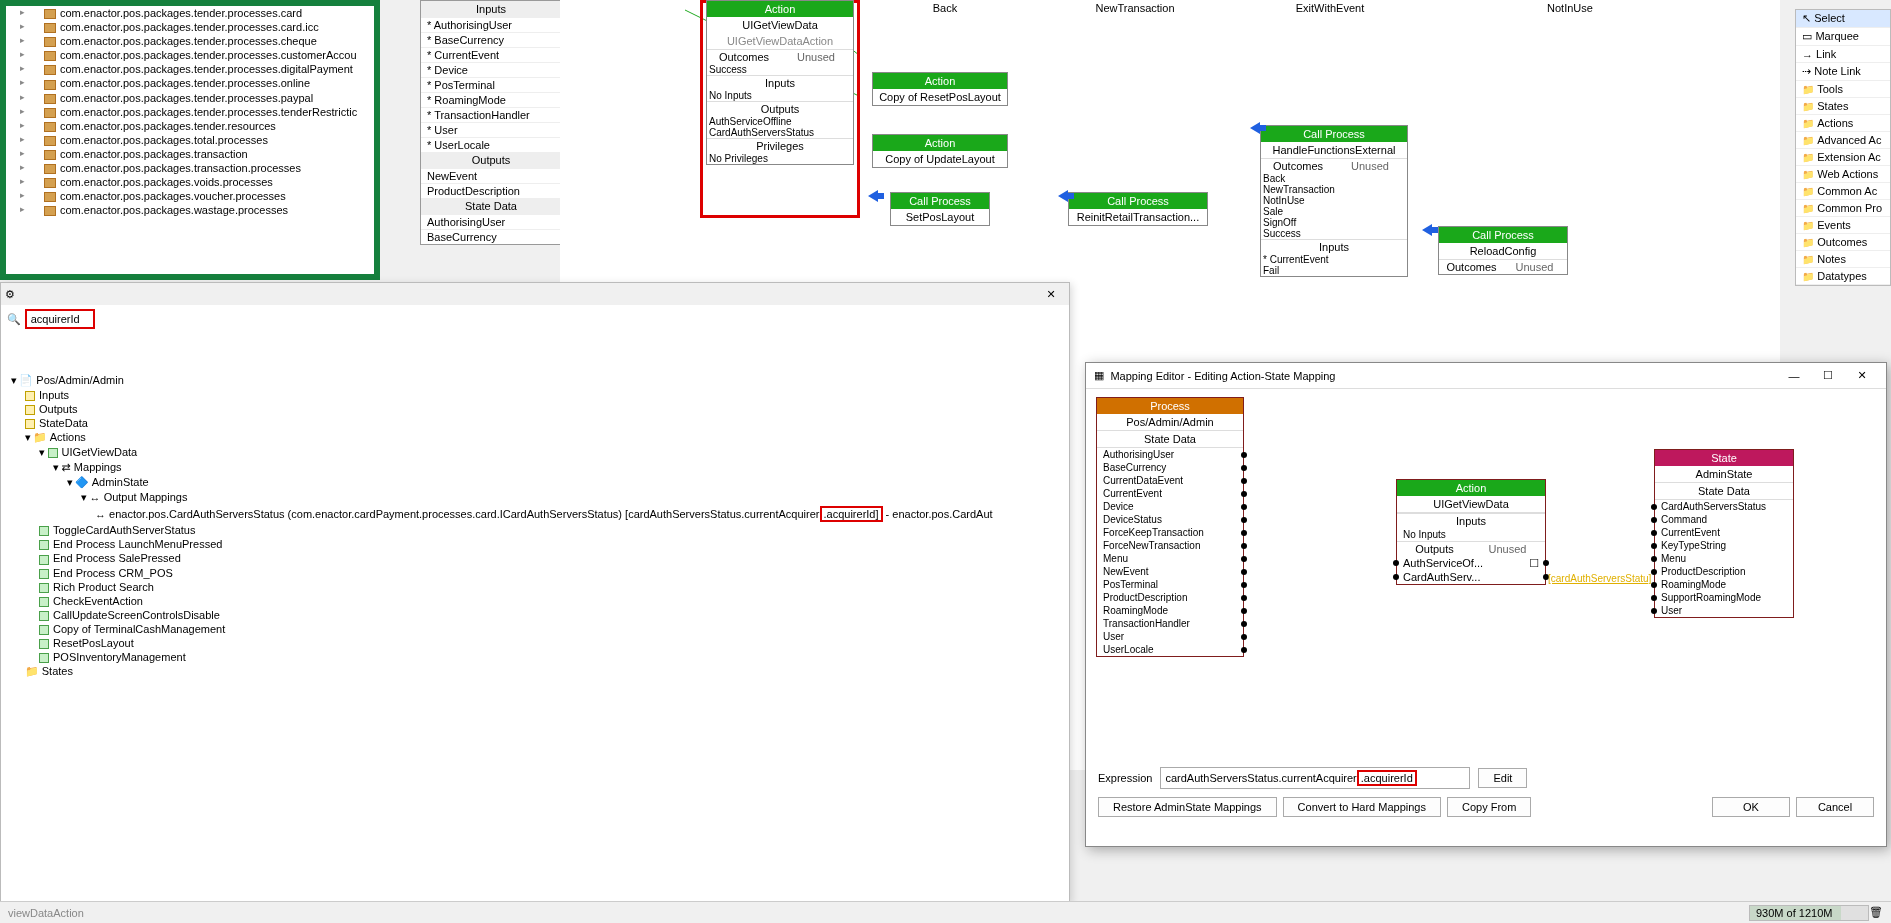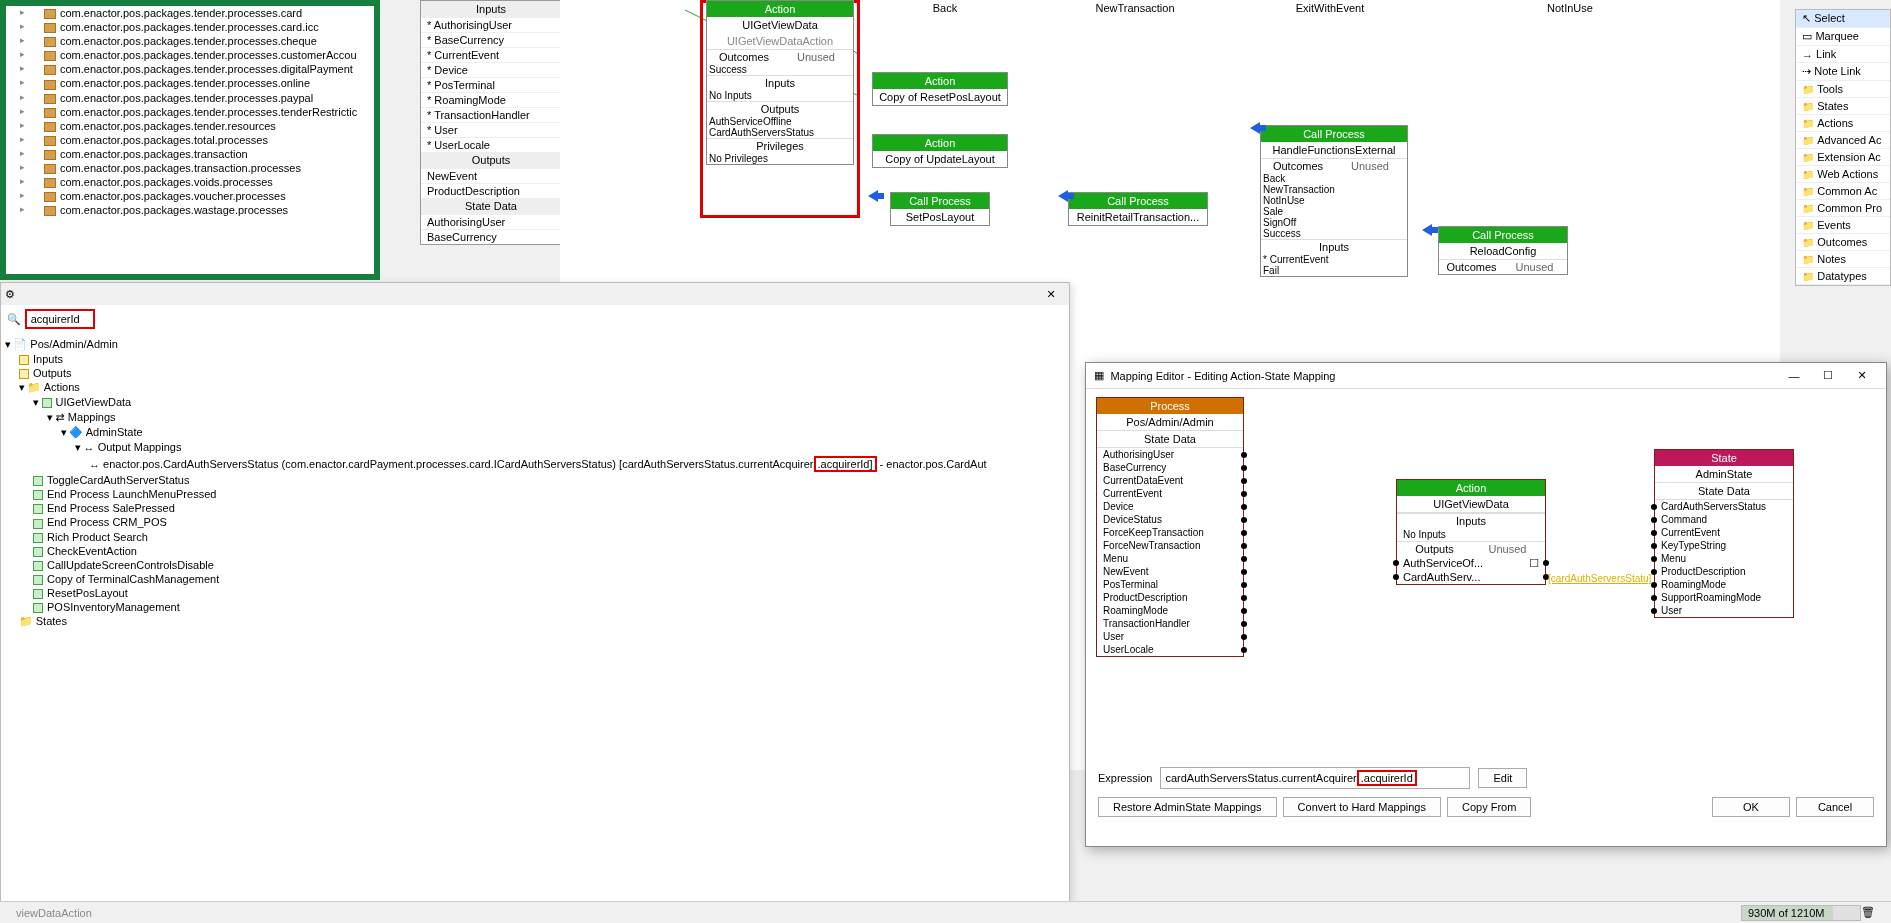--- a/index.html
+++ b/index.html
@@ -13,21 +13,21 @@
 .props-box { position: absolute; left: 420px; top: 0; width: 142px; background: #fff; border: 1px solid #999; }
 .props-box .hdr { background: #eee; padding: 2px 6px; text-align: center; }
 .props-box .row { padding: 1px 6px; border-top: 1px solid #eee; white-space: nowrap; overflow: hidden; }
 .props-box .bul::before { content: "* "; }
 
 .search-panel { position: absolute; left: 0; top: 282px; width: 1070px; height: 620px; background: #fff; border: 1px solid #bbb; box-shadow: 2px 2px 8px rgba(0,0,0,.15); }
 .search-titlebar { height: 22px; background: #f0f0f0; display: flex; align-items: center; padding: 0 4px; }
 .search-close { margin-left: auto; width: 28px; text-align: center; cursor: pointer; }
 .search-input-row { padding: 4px 6px; display: flex; align-items: center; gap: 4px; }
 .search-input { border: 2px solid #d00; padding: 2px 4px; width: 70px; }
-.outline { padding: 4px 4px; }
+.outline { padding: 4px 10px; margin-top: 36px; }
 .outline .n { padding: 1px 0; white-space: nowrap; position: relative; cursor: pointer; }
 .outline .n .ic { display: inline-block; width: 10px; height: 10px; border: 1px solid #4aa04a; background: #c8f0c8; margin-right: 4px; vertical-align: middle; }
 .outline .n .ic.y { border-color: #c0a000; background: #fff0b0; }
 .outline .d1 { margin-left: 14px; }
 .outline .d2 { margin-left: 28px; }
 .outline .d3 { margin-left: 42px; }
 .outline .d4 { margin-left: 56px; }
 .outline .d5 { margin-left: 70px; }
 .outline .d6 { margin-left: 84px; }
 .hl-red { border: 2px solid #d00; padding: 0 2px; display: inline-block; }
@@ -73,21 +73,21 @@
 .map-node .sec .l { flex: 1; }
 .map-node .sec .r { flex: 1; color: #666; }
 .yellow-label { position: absolute; color: #e0b000; font-size: 10px; text-decoration: underline; }
 .map-footer { padding: 8px 12px; }
 .map-footer .expr-row { display: flex; align-items: center; gap: 8px; margin-bottom: 8px; }
 .map-footer .btn { background: #fdfdfd; border: 1px solid #aaa; padding: 3px 14px; cursor: pointer; }
 .map-footer .btn-row { display: flex; gap: 6px; align-items: center; }
 .map-footer .btn-row .spacer { flex: 1; }
 .hl-red-box { border: 2px solid #d00; padding: 0 2px; display: inline-block; }
 
-.statusbar { position: absolute; left: 0; bottom: 0; width: 1891px; height: 22px; background: #f0f0f0; border-top: 1px solid #ccc; display: flex; align-items: center; padding: 0 16px; }
+.statusbar { position: absolute; left: 0; bottom: 0; width: 1891px; height: 22px; background: #f0f0f0; border-top: 1px solid #ccc; display: flex; align-items: center; padding: 0 8px; }
 .statusbar .mem { margin-left: auto; background: #e0e0e0; border: 1px solid #bbb; padding: 1px 6px; font-size: 10px; position: relative; width: 120px; }
 .statusbar .mem .fill { position: absolute; left: 0; top: 0; bottom: 0; width: 77%; background: #c8d8c8; }
 .statusbar .mem .txt { position: relative; }
 
 .blue-arrow { position: absolute; width: 16px; height: 16px; }
 .blue-arrow svg { width: 100%; height: 100%; }
 </style>
 </head>
 <body>
 
@@ -276,20 +276,21 @@
     <span class="search-close">✕</span>
   </div>
   <div class="search-input-row">
     <span>🔍</span>
     <input class="search-input" value="acquirerId" style="">
   </div>
   <div class="outline">
     <div class="n"><span>▾ 📄 </span><span>Pos/Admin/Admin</span></div>
     <div class="n d1"><span class="ic y"></span><span>Inputs</span></div>
     <div class="n d1"><span class="ic y"></span><span>Outputs</span></div>
+    <div class="n d1"><span class="ic y"></span><span>StateData</span></div>
     <div class="n d1">▾ 📁 <span>Actions</span></div>
     <div class="n d2">▾ <span class="ic"></span><span>UIGetViewData</span></div>
     <div class="n d3">▾ ⇄ <span>Mappings</span></div>
     <div class="n d4">▾ 🔷 <span>AdminState</span></div>
     <div class="n d5">▾ ↔ <span>Output Mappings</span></div>
     <div class="n d6">
       <span>↔ </span><span>enactor.pos.CardAuthServersStatus (com.enactor.cardPayment.processes.card.ICardAuthServersStatus) [cardAuthServersStatus.currentAcquirer</span><span class="hl-red">.acquirerId]</span><span> - enactor.pos.CardAut</span>
     </div>
     <div id="actions-list">
         <div class="n d2"><span class="ic"></span>ToggleCardAuthServerStatus</div>

